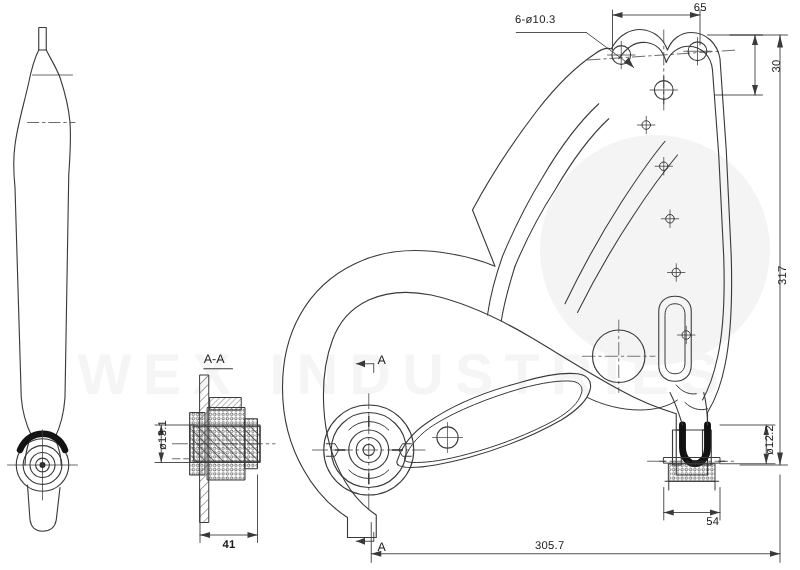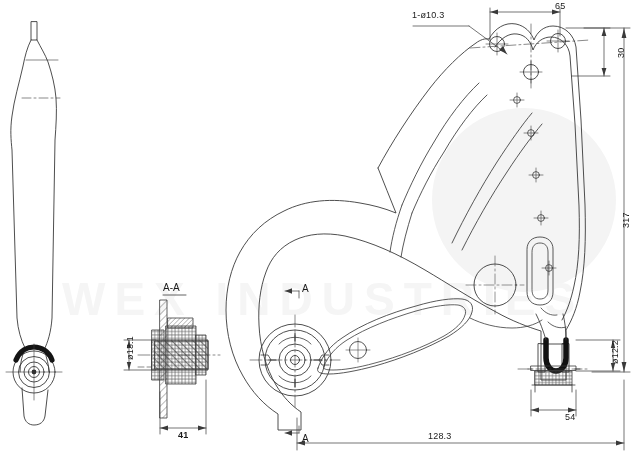--- a/index.html
+++ b/index.html
@@ -426,37 +426,37 @@
         <path d="M285 291 L292 288.2 L292 293.8 Z" fill="#3a3a3a" stroke="none"></path>
         <line x1="299" y1="291" x2="299" y2="298"></line>
 
         <line x1="285" y1="433" x2="299" y2="433"></line>
         <path d="M285 433 L292 430.2 L292 435.8 Z" fill="#3a3a3a" stroke="none"></path>
         <line x1="299" y1="426" x2="299" y2="433"></line>
       </g>
     </g>
   </svg>
 
-  <div class="dim-text" style="left:412px; top:10px;">1-ø10.3</div>
+  <div class="dim-text" style="left:412px; top:10px;">6-ø10.3</div>
 
   <div class="dim-text" style="left:518px; top:1px;margin-left:37px;">65</div>
 
   <div class="dim-text rot90" style="left:616px; top:58px;">30</div>
 
   <div class="dim-text rot90" style="left:621px; top:228px;">317</div>
 
   <div class="dim-text rot90" style="left:125px; top:360px;">ø13.1</div>
 
   <div class="dim-text" style="left:178px; top:430px;font-weight:bold;">41</div>
 
   <div class="dim-text rot90" style="left:610px; top:364px;">ø12.2</div>
 
   <div class="dim-text" style="left:548px; top:412px;padding-left:17px;">54</div>
 
-  <div class="dim-text" style="left:428px; top:431px;">128.3</div>
+  <div class="dim-text" style="left:428px; top:431px;">305.7</div>
 
   <div class="sec-label" style="left:163px; top:282px;">A-A</div>
 
   <div class="sec-label" style="left:302px; top:283px;">A</div>
 
   <div class="sec-label" style="left:302px; top:433px;">A</div>
 
 </div>
 
 </body></html>

